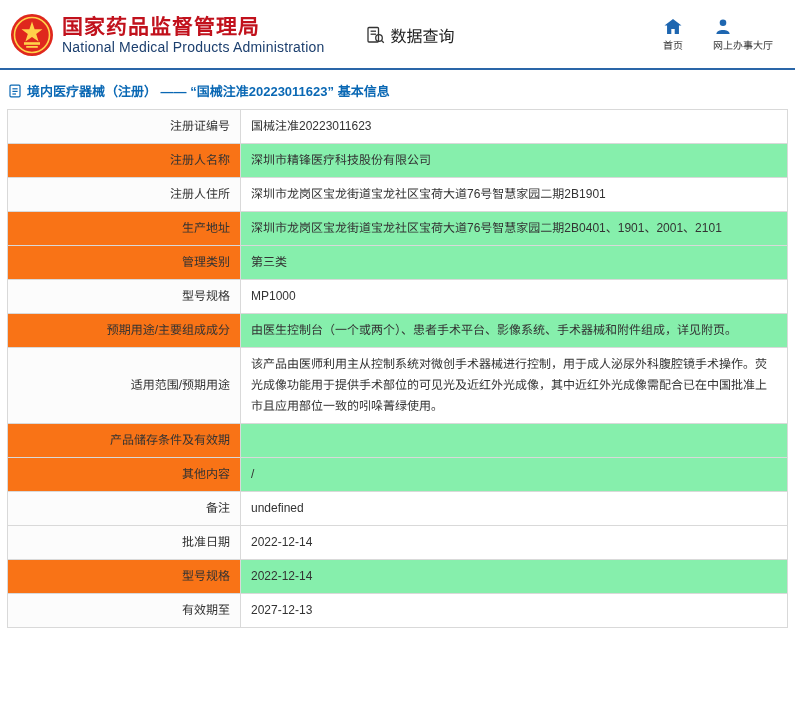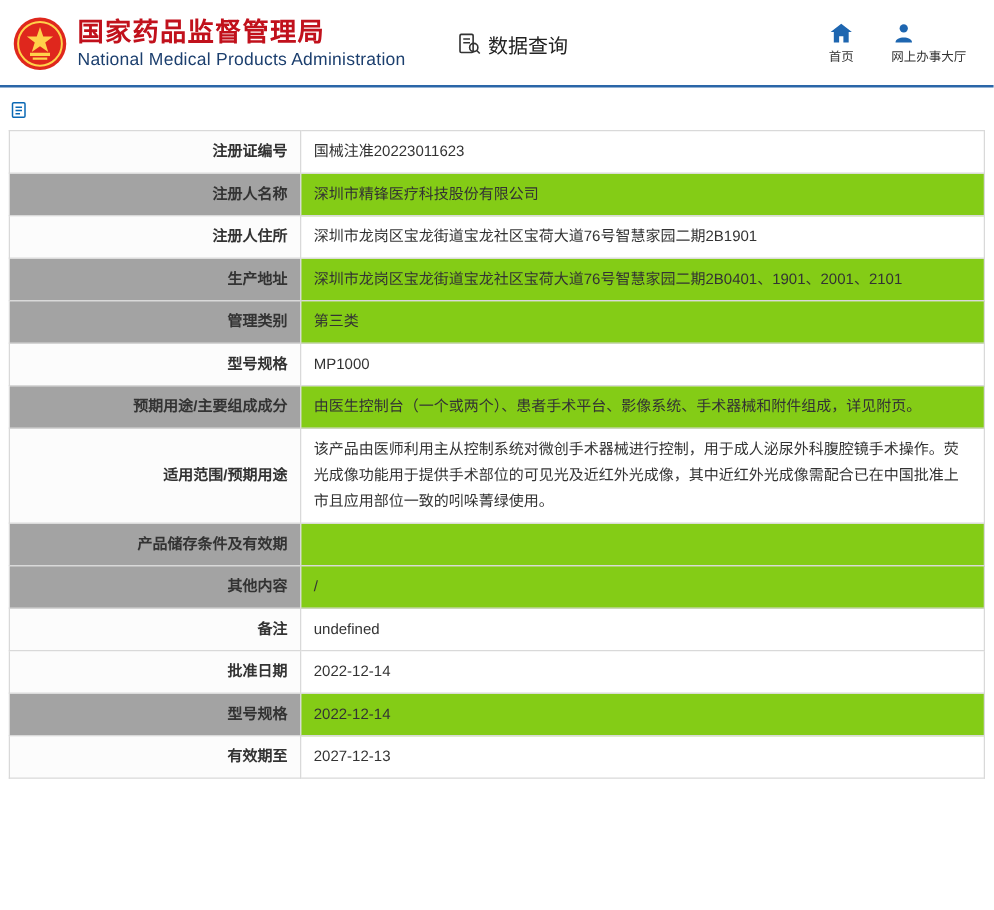--- a/index.html
+++ b/index.html
@@ -64,30 +64,29 @@
     padding:6px 10px;
     vertical-align:middle;
     font-size:12px;
     line-height:1.75;
   }
   .label-cell{
     width:212px;
     text-align:right;
     color:#333;
     background:#fcfcfc;
-    font-weight:bold;
   }
   .value-cell{
     text-align:left;
     color:#333;
     white-space:pre-line;
     word-break:break-all;
   }
-  tr.alt td{background:#84cc16;}
-  tr.alt td.label-cell{background:#a3a3a3;}
+  tr.alt td{background:#86efac;}
+  tr.alt td.label-cell{background:#f97316;}
   .icon{display:inline-flex;align-items:center;justify-content:center;}
 </style>
 </head>
 <body>
 
 <header class="site-header">
   <div class="brand">
     <span class="icon">
       <svg width="44" height="44" viewBox="0 0 44 44" aria-hidden="true">
         <circle cx="22" cy="22" r="21" fill="#df271d"></circle>
@@ -140,20 +139,21 @@
 
 <div class="page-title-bar">
   <span class="icon">
     <svg width="14" height="14" viewBox="0 0 14 14" fill="none" stroke="#0a68b4" stroke-width="1.2" aria-hidden="true">
       <rect x="2" y="1.2" width="10" height="11.6" rx="1"></rect>
       <line x1="4.4" y1="4.8" x2="9.6" y2="4.8"></line>
       <line x1="4.4" y1="7.4" x2="9.6" y2="7.4"></line>
       <line x1="4.4" y1="10" x2="8" y2="10"></line>
     </svg>
   </span>
+  <span class="page-title-text">境内医疗器械（注册） —— “国械注准20223011623” 基本信息</span>
 </div>
 
 <table class="info-table">
   <tbody>
       <tr>
         <td class="label-cell">注册证编号</td>
         <td class="value-cell">国械注准20223011623</td>
       </tr>
       <tr class="alt">
         <td class="label-cell">注册人名称</td>

